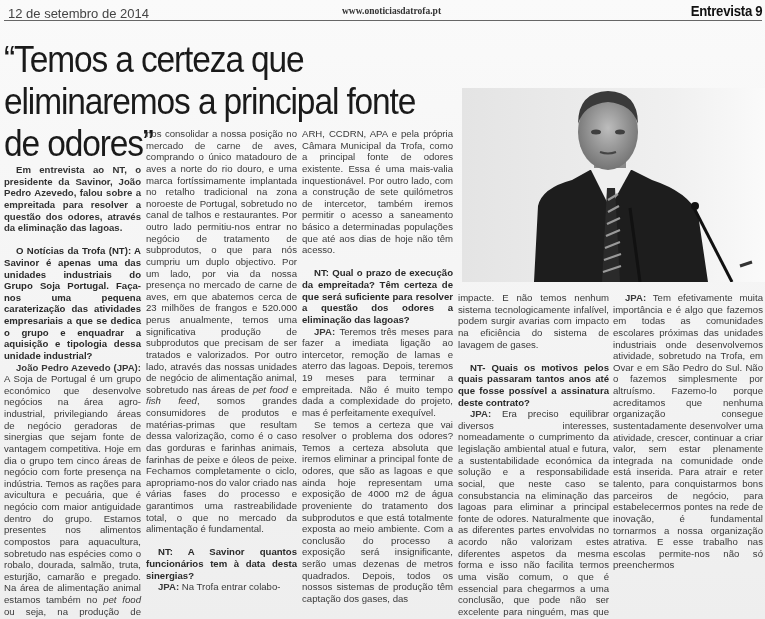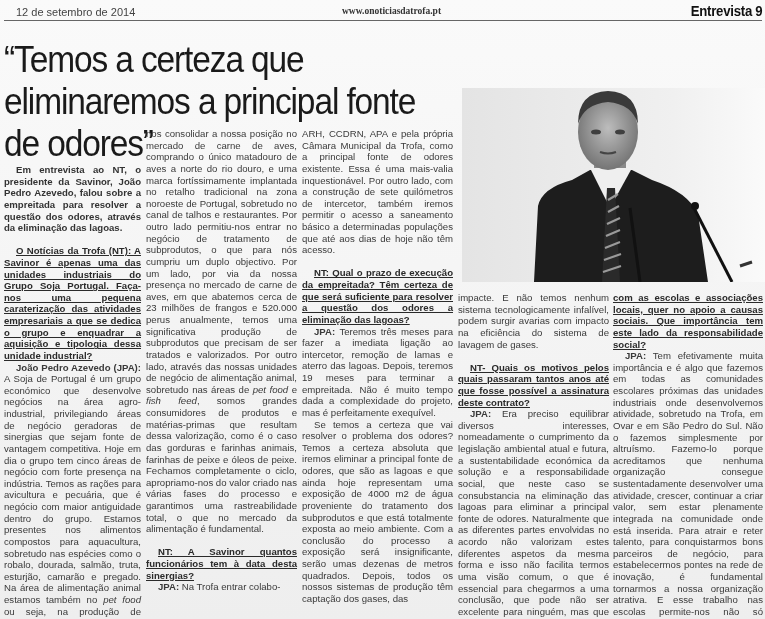--- a/index.html
+++ b/index.html
@@ -3,29 +3,29 @@
 <meta charset="utf-8">
 <style>
   html, body { margin:0; padding:0; }
   body {
     width:765px; height:619px; overflow:hidden; position:relative;
     background: linear-gradient(180deg, #fafafa 0%, #f3f3f3 60%, #eeeeee 100%);
     font-family: "Liberation Sans", sans-serif;
     color:#2a2a2a;
   }
   .page-header { position:absolute; left:4px; top:4px; width:758px; height:16px; border-bottom:1.5px solid #666; }
-  .hdr-date { position:absolute; left:12px; top:2px; font-size:11px; color:#444; }
+  .hdr-date { position:absolute; left:4px; top:2px; font-size:13px; color:#444; }
   .hdr-site { position:absolute; left:338px; top:2px; font-size:9.5px; color:#333; font-weight:bold;font-family:Liberation Serif, serif; }
   .hdr-section { position:absolute; right:0; top:-2px; font-size:15px; font-weight:bold; color:#111; letter-spacing:-0.3px; transform:scaleX(0.88); transform-origin:right center; }
   .headline { position:absolute; left:4px; top:39px; width:460px; margin:0; font-size:36px; line-height:42px; font-weight:normal; color:#1a1a1a; letter-spacing:-1.2px; transform:scaleX(0.93); transform-origin:left top; }
   .photo { position:absolute; left:462px; top:88px; width:303px; height:194px; overflow:hidden; background:linear-gradient(90deg,#e9e9e9 0%,#f2f2f2 60%,#fafafa 100%); }
   .col { position:absolute; top:128px; font-size:9.6px; line-height:11.62px; text-align:justify; color:#3a3a3a; }
   .col p { margin:0; text-indent:12px; }
   .col p.noindent { text-indent:0; }
-  .col .q { font-weight:bold; color:#2a2a2a;text-decoration:underline; }
+  .col .q { font-weight:bold; color:#2a2a2a; }
   .col .gap { height:11.6px; }
   .col .lead { font-weight:bold; color:#333;margin-top:36px; }
   .c1 { left:4px; width:137px; }
   .c2 { left:146px; width:151px; }
   .c3 { left:302px; width:151px; }
   .c4 { left:458px; width:151px; top:292px; }
   .c5 { left:613px; width:150px; top:292px; }
   em { font-style:italic; }
 </style>
 </head>
@@ -99,15 +99,14 @@
 </div>
 
 <div class="col c4">
   <p class="noindent">impacte. E não temos nenhum sistema tecnologicamente infalível, podem surgir avarias com impacto na eficiência do sistema de lavagem de gases.</p>
   <div class="gap"></div>
   <p class="q">NT- Quais os motivos pelos quais passaram tantos anos até que fosse possível a assinatura deste contrato?</p>
   <p><b>JPA:</b> <span>Era preciso equilibrar diversos interesses, nomeadamente o cumprimento da legislação ambiental atual e futura, a sustentabilidade económica da solução e a responsabilidade social, que neste caso se consubstancia na eliminação das lagoas para eliminar a principal fonte de odores. Naturalmente que as diferentes partes envolvidas no acordo não valorizam estes diferentes aspetos da mesma forma e isso não facilita termos uma visão comum, o que é essencial para chegarmos a uma conclusão, que pode não ser excelente para ninguém, mas que é</span></p>
 </div>
 
 <div class="col c5">
-  <p class="q noindent">com as escolas e associações locais, quer no apoio a causas sociais. Que importância tem este lado da responsabilidade social?</p>
   <p><b>JPA:</b> <span>Tem efetivamente muita importância e é algo que fazemos em todas as comunidades escolares próximas das unidades industriais onde desenvolvemos atividade, sobretudo na Trofa, em Ovar e em São Pedro do Sul. Não o fazemos simplesmente por altruísmo. Fazemo-lo porque acreditamos que nenhuma organização consegue sustentadamente desenvolver uma atividade, crescer, continuar a criar valor, sem estar plenamente integrada na comunidade onde está inserida. Para atrair e reter talento, para conquistarmos bons parceiros de negócio, para estabelecermos pontes na rede de inovação, é fundamental tornarmos a nossa organização atrativa. E esse trabalho nas escolas permite-nos não só preenchermos</span></p>
 </div>
 
 </body></html>

